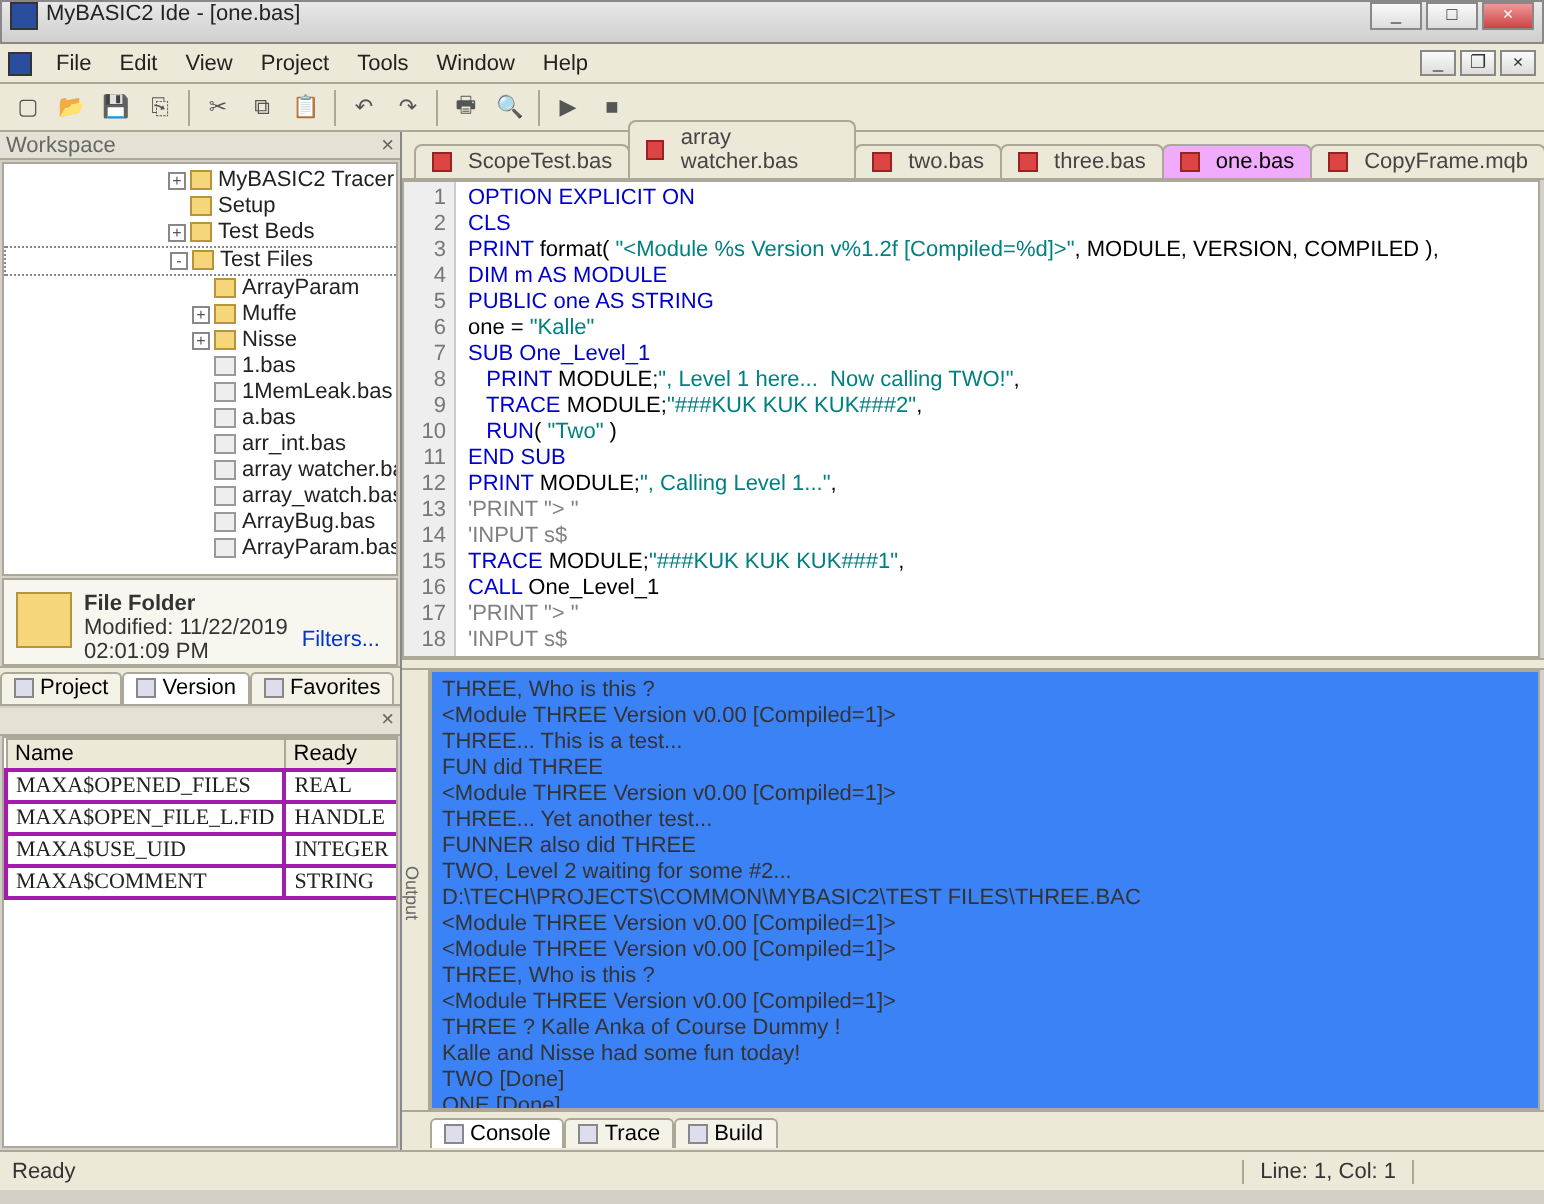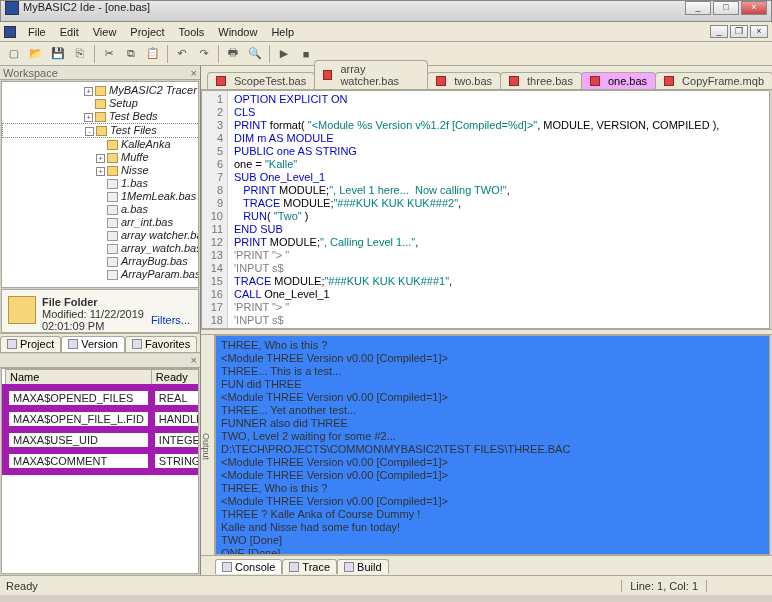--- a/index.html
+++ b/index.html
@@ -15,39 +15,39 @@
 .mdi-btns{margin-left:auto;display:flex;gap:2px;margin-right:4px;}
 .mdi-btns .winbtn{width:18px;height:13px;}
 .toolbar { height:24px; background:#ece9d8; border-bottom:1px solid #aca899; display:flex; align-items:center; padding:0 4px; gap:2px;}
 .tbtn{width:20px;height:20px;border:1px solid transparent;display:flex;align-items:center;justify-content:center;color:#555;}
 .tsep{width:1px;height:18px;background:#aca899;margin:0 2px;}
 .mainrow{display:flex;height:509px;}
 .leftcol{width:201px;display:flex;flex-direction:column;border-right:1px solid #888;}
 .ws-head{height:14px;background:#e4e2d5;border-bottom:1px solid #aca899;font-size:9px;color:#666;padding-left:3px;display:flex;align-items:center;justify-content:space-between;}
 .ws-head .x{margin-right:3px;cursor:pointer;}
 .tree{flex:1;overflow:auto;background:#fff;border:1px solid #aca899;margin:1px;font-size:10px;}
-.tree-inner{padding:2px 2px 2px 0;min-width:220px;font-style:italic;}
+.tree-inner{padding:2px 2px 2px 0;min-width:220px;}
 .tn{white-space:nowrap;padding:0 2px;line-height:13px;color:#222;}
 .tn .exp{display:inline-block;width:9px;height:9px;border:1px solid #888;text-align:center;line-height:7px;font-size:8px;margin-right:2px;color:#555;background:#fff;}
 .tn .ico{display:inline-block;width:11px;height:10px;background:#f5d67b;border:1px solid #b8953a;margin-right:3px;vertical-align:middle;}
 .tn .ico.file{background:#eee;border-color:#999;}
 .tn.sel{background:#fff;border:1px dotted #888;}
 .ind1{padding-left:82px;} .ind2{padding-left:94px;}
 .folderinfo{height:44px;background:#f7f6ef;border:1px solid #aca899;margin:0 1px;display:flex;padding:6px;gap:6px;font-size:10px;color:#333;}
 .folderinfo .big{width:28px;height:28px;background:#f5d67b;border:1px solid #b8953a;}
 .folderinfo .txt{flex:1;}
 .folderinfo .filters{color:#0033cc;align-self:flex-end;margin-right:2px;}
 .tabsrow{height:20px;display:flex;background:#ece9d8;border-top:1px solid #aca899;border-bottom:1px solid #aca899;}
 .minitab{display:flex;align-items:center;gap:3px;padding:1px 6px;border:1px solid #aca899;border-bottom:none;background:#f5f3e8;font-size:10px;border-radius:3px 3px 0 0;margin-top:2px;}
 .minitab.active{background:#fff;}
 .minitab .mi{width:10px;height:10px;border:1px solid #888;background:#dde;}
 .grid{flex:1;background:#fff;border:1px solid #aca899;margin:0 1px 1px;overflow:auto;}
 .grid table{width:100%;border-collapse:collapse;font-size:10px;}
 .grid th{background:#ece9d8;border:1px solid #aca899;text-align:left;padding:1px 4px;font-weight:normal;}
-.grid td{border:7px solid #a21caf;padding:1px 4px;color:#222;}
+.grid td{border:2px solid #a21caf;padding:1px 4px;color:#222;font-family:Liberation Serif, serif;}
 .rightcol{flex:1;display:flex;flex-direction:column;}
 .editor-tabs{height:24px;background:#ece9d8;border-bottom:1px solid #aca899;display:flex;align-items:flex-end;padding-left:6px;gap:0;}
 .etab{display:flex;align-items:center;gap:8px;padding:2px 8px;border:1px solid #aca899;border-bottom:none;background:#ece9d8;font-size:10px;border-radius:4px 4px 0 0;margin-right:-1px;position:relative;color:#444;}
 .etab.active{background:#f0abfc;font-weight:normal;color:#000;z-index:2;justify-content:space-between;}
 .etab .ei{width:10px;height:10px;background:#d44;border:1px solid #922;}
 .editor{flex:1;display:flex;background:#fff;border:1px solid #aca899;margin:0 2px 0 0;overflow:auto;font-family:"Courier New",monospace;font-size:11px;}
 .gutter{width:26px;background:#eee;border-right:1px solid #ccc;text-align:right;padding:2px 4px;color:#777;line-height:13px;}
 .code{flex:1;padding:2px 6px;line-height:13px;white-space:pre;border-radius:11px;}
 .k{color:#0000cc;} .s{color:#008080;} .c{color:#808080;}
 .hsplit{height:6px;background:#ece9d8;border-top:1px solid #aca899;border-bottom:1px solid #aca899;cursor:row-resize;}
@@ -114,21 +114,21 @@
     <div class="ws-head">
       <span>Workspace</span>
       <span class="x">×</span>
     </div>
     <div class="tree">
       <div class="tree-inner" id="tree-inner">
           <div class="tn ind1"><span class="exp">+</span><span class="ico"></span><span>MyBASIC2 Tracer</span></div>
           <div class="tn ind1"><span style="display:inline-block;width:11px"></span><span class="ico"></span><span>Setup</span></div>
           <div class="tn ind1"><span class="exp">+</span><span class="ico"></span><span>Test Beds</span></div>
           <div class="tn ind1 sel"><span class="exp">-</span><span class="ico"></span><span>Test Files</span></div>
-          <div class="tn ind2"><span style="display:inline-block;width:11px"></span><span class="ico"></span><span>KalleAnka</span></div>
+          <div class="tn ind2"><span style="display:inline-block;width:11px"></span><span class="ico"></span><span>ArrayParam</span></div>
           <div class="tn ind2"><span class="exp">+</span><span class="ico"></span><span>Muffe</span></div>
           <div class="tn ind2"><span class="exp">+</span><span class="ico"></span><span>Nisse</span></div>
           <div class="tn ind2"><span style="display:inline-block;width:11px"></span><span class="ico file"></span><span>1.bas</span></div>
           <div class="tn ind2"><span style="display:inline-block;width:11px"></span><span class="ico file"></span><span>1MemLeak.bas</span></div>
           <div class="tn ind2"><span style="display:inline-block;width:11px"></span><span class="ico file"></span><span>a.bas</span></div>
           <div class="tn ind2"><span style="display:inline-block;width:11px"></span><span class="ico file"></span><span>arr_int.bas</span></div>
           <div class="tn ind2"><span style="display:inline-block;width:11px"></span><span class="ico file"></span><span>array watcher.bas</span></div>
           <div class="tn ind2"><span style="display:inline-block;width:11px"></span><span class="ico file"></span><span>array_watch.bas</span></div>
           <div class="tn ind2"><span style="display:inline-block;width:11px"></span><span class="ico file"></span><span>ArrayBug.bas</span></div>
           <div class="tn ind2"><span style="display:inline-block;width:11px"></span><span class="ico file"></span><span>ArrayParam.bas</span></div>

